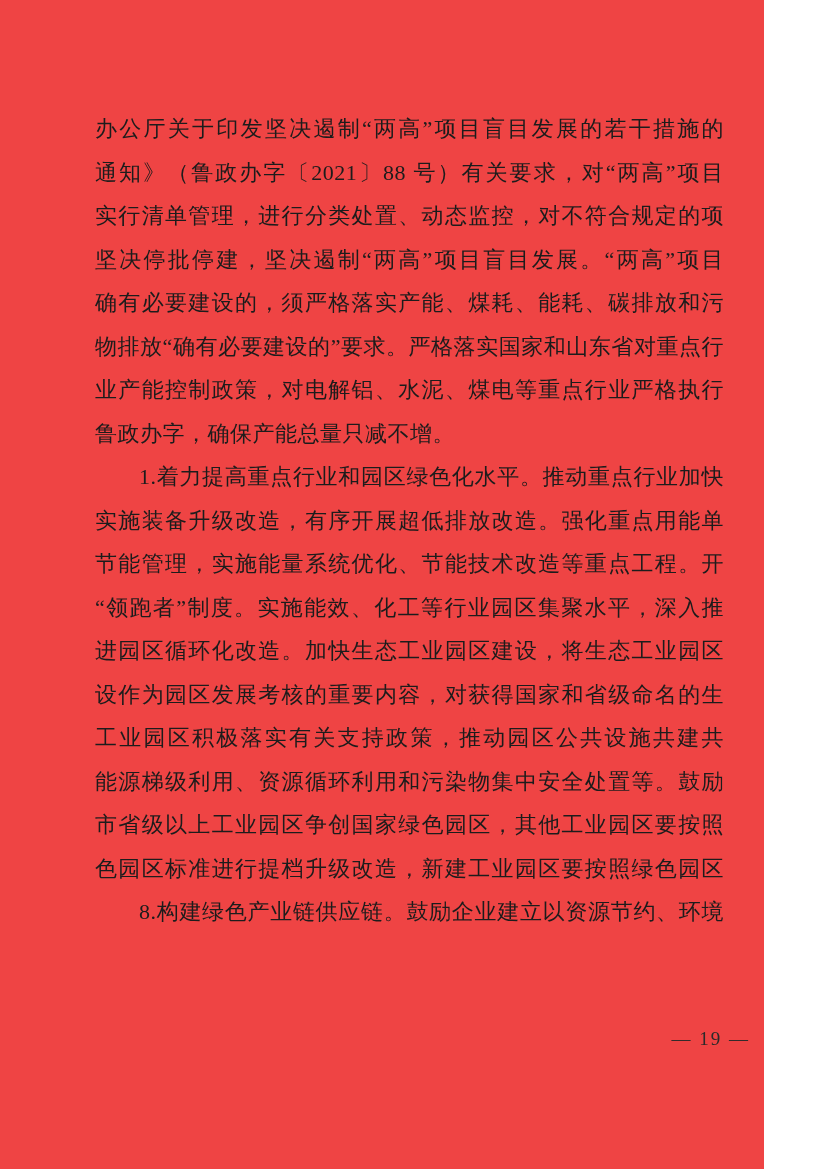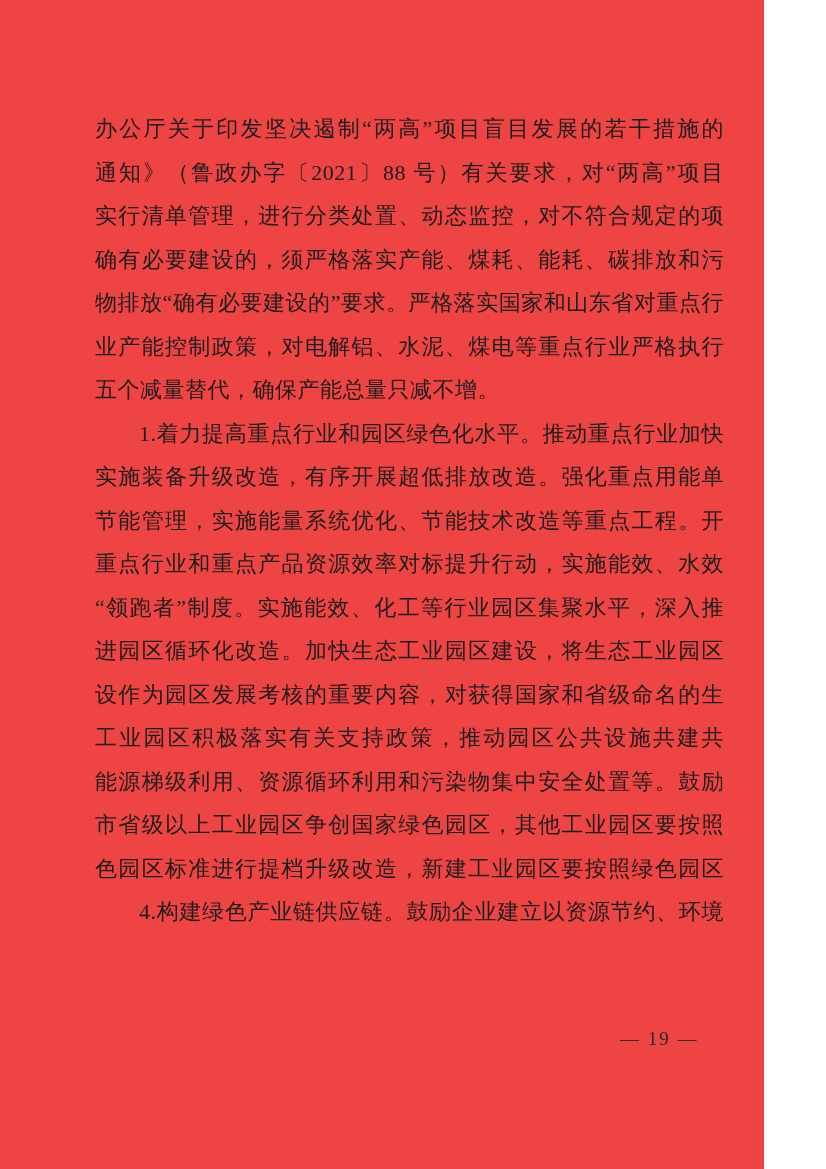--- a/index.html
+++ b/index.html
@@ -41,46 +41,46 @@
   }
   .page-footer {
     position: absolute;
     top: 1024px;
     left: 620px;
     width: 130px;
     height: 30px;
     line-height: 30px;
     font-size: 19px;
     letter-spacing: 2px;
-    text-align: left;
+    text-align: right;
     color: #2a2a2a;
   }
 </style>
 </head>
 <body>
 
 <div class="page">
 
   <div class="textblock">
     <div class="line fill">办公厅关于印发坚决遏制“两高”项目盲目发展的若干措施的</div>
     <div class="line fill">通知》（鲁政办字〔2021〕88 号）有关要求，对“两高”项目</div>
     <div class="line fill">实行清单管理，进行分类处置、动态监控，对不符合规定的项目</div>
+    <div class="line fill">坚决停批停建，坚决遏制“两高”项目盲目发展。“两高”项目</div>
     <div class="line fill">确有必要建设的，须严格落实产能、煤耗、能耗、碳排放和污染</div>
     <div class="line fill">物排放“确有必要建设的”要求。严格落实国家和山东省对重点行</div>
     <div class="line fill">业产能控制政策，对电解铝、水泥、煤电等重点行业严格执行产</div>
-    <div class="line end">五个减量替代，确保产能总量只减不增。</div>
+    <div class="line end">鲁政办字，确保产能总量只减不增。</div>
     <div class="line fill indent">1.着力提高重点行业和园区绿色化水平。推动重点行业加快</div>
     <div class="line fill">实施装备升级改造，有序开展超低排放改造。强化重点用能单位</div>
     <div class="line fill">节能管理，实施能量系统优化、节能技术改造等重点工程。开展</div>
-    <div class="line fill">重点行业和重点产品资源效率对标提升行动，实施能效、水效</div>
     <div class="line fill">“领跑者”制度。实施能效、化工等行业园区集聚水平，深入推</div>
     <div class="line fill">进园区循环化改造。加快生态工业园区建设，将生态工业园区建</div>
     <div class="line fill">设作为园区发展考核的重要内容，对获得国家和省级命名的生态</div>
     <div class="line fill">工业园区积极落实有关支持政策，推动园区公共设施共建共享、</div>
     <div class="line fill">能源梯级利用、资源循环利用和污染物集中安全处置等。鼓励全</div>
     <div class="line fill">市省级以上工业园区争创国家绿色园区，其他工业园区要按照绿</div>
     <div class="line fill">色园区标准进行提档升级改造，新建工业园区要按照绿色园区的</div>
-    <div class="line fill indent">4.构建绿色产业链供应链。鼓励企业建立以资源节约、环境</div>
+    <div class="line fill indent">8.构建绿色产业链供应链。鼓励企业建立以资源节约、环境</div>
   </div>
 
   <div class="page-footer">— 19 —</div>
 
 </div>
 
 </body></html>

